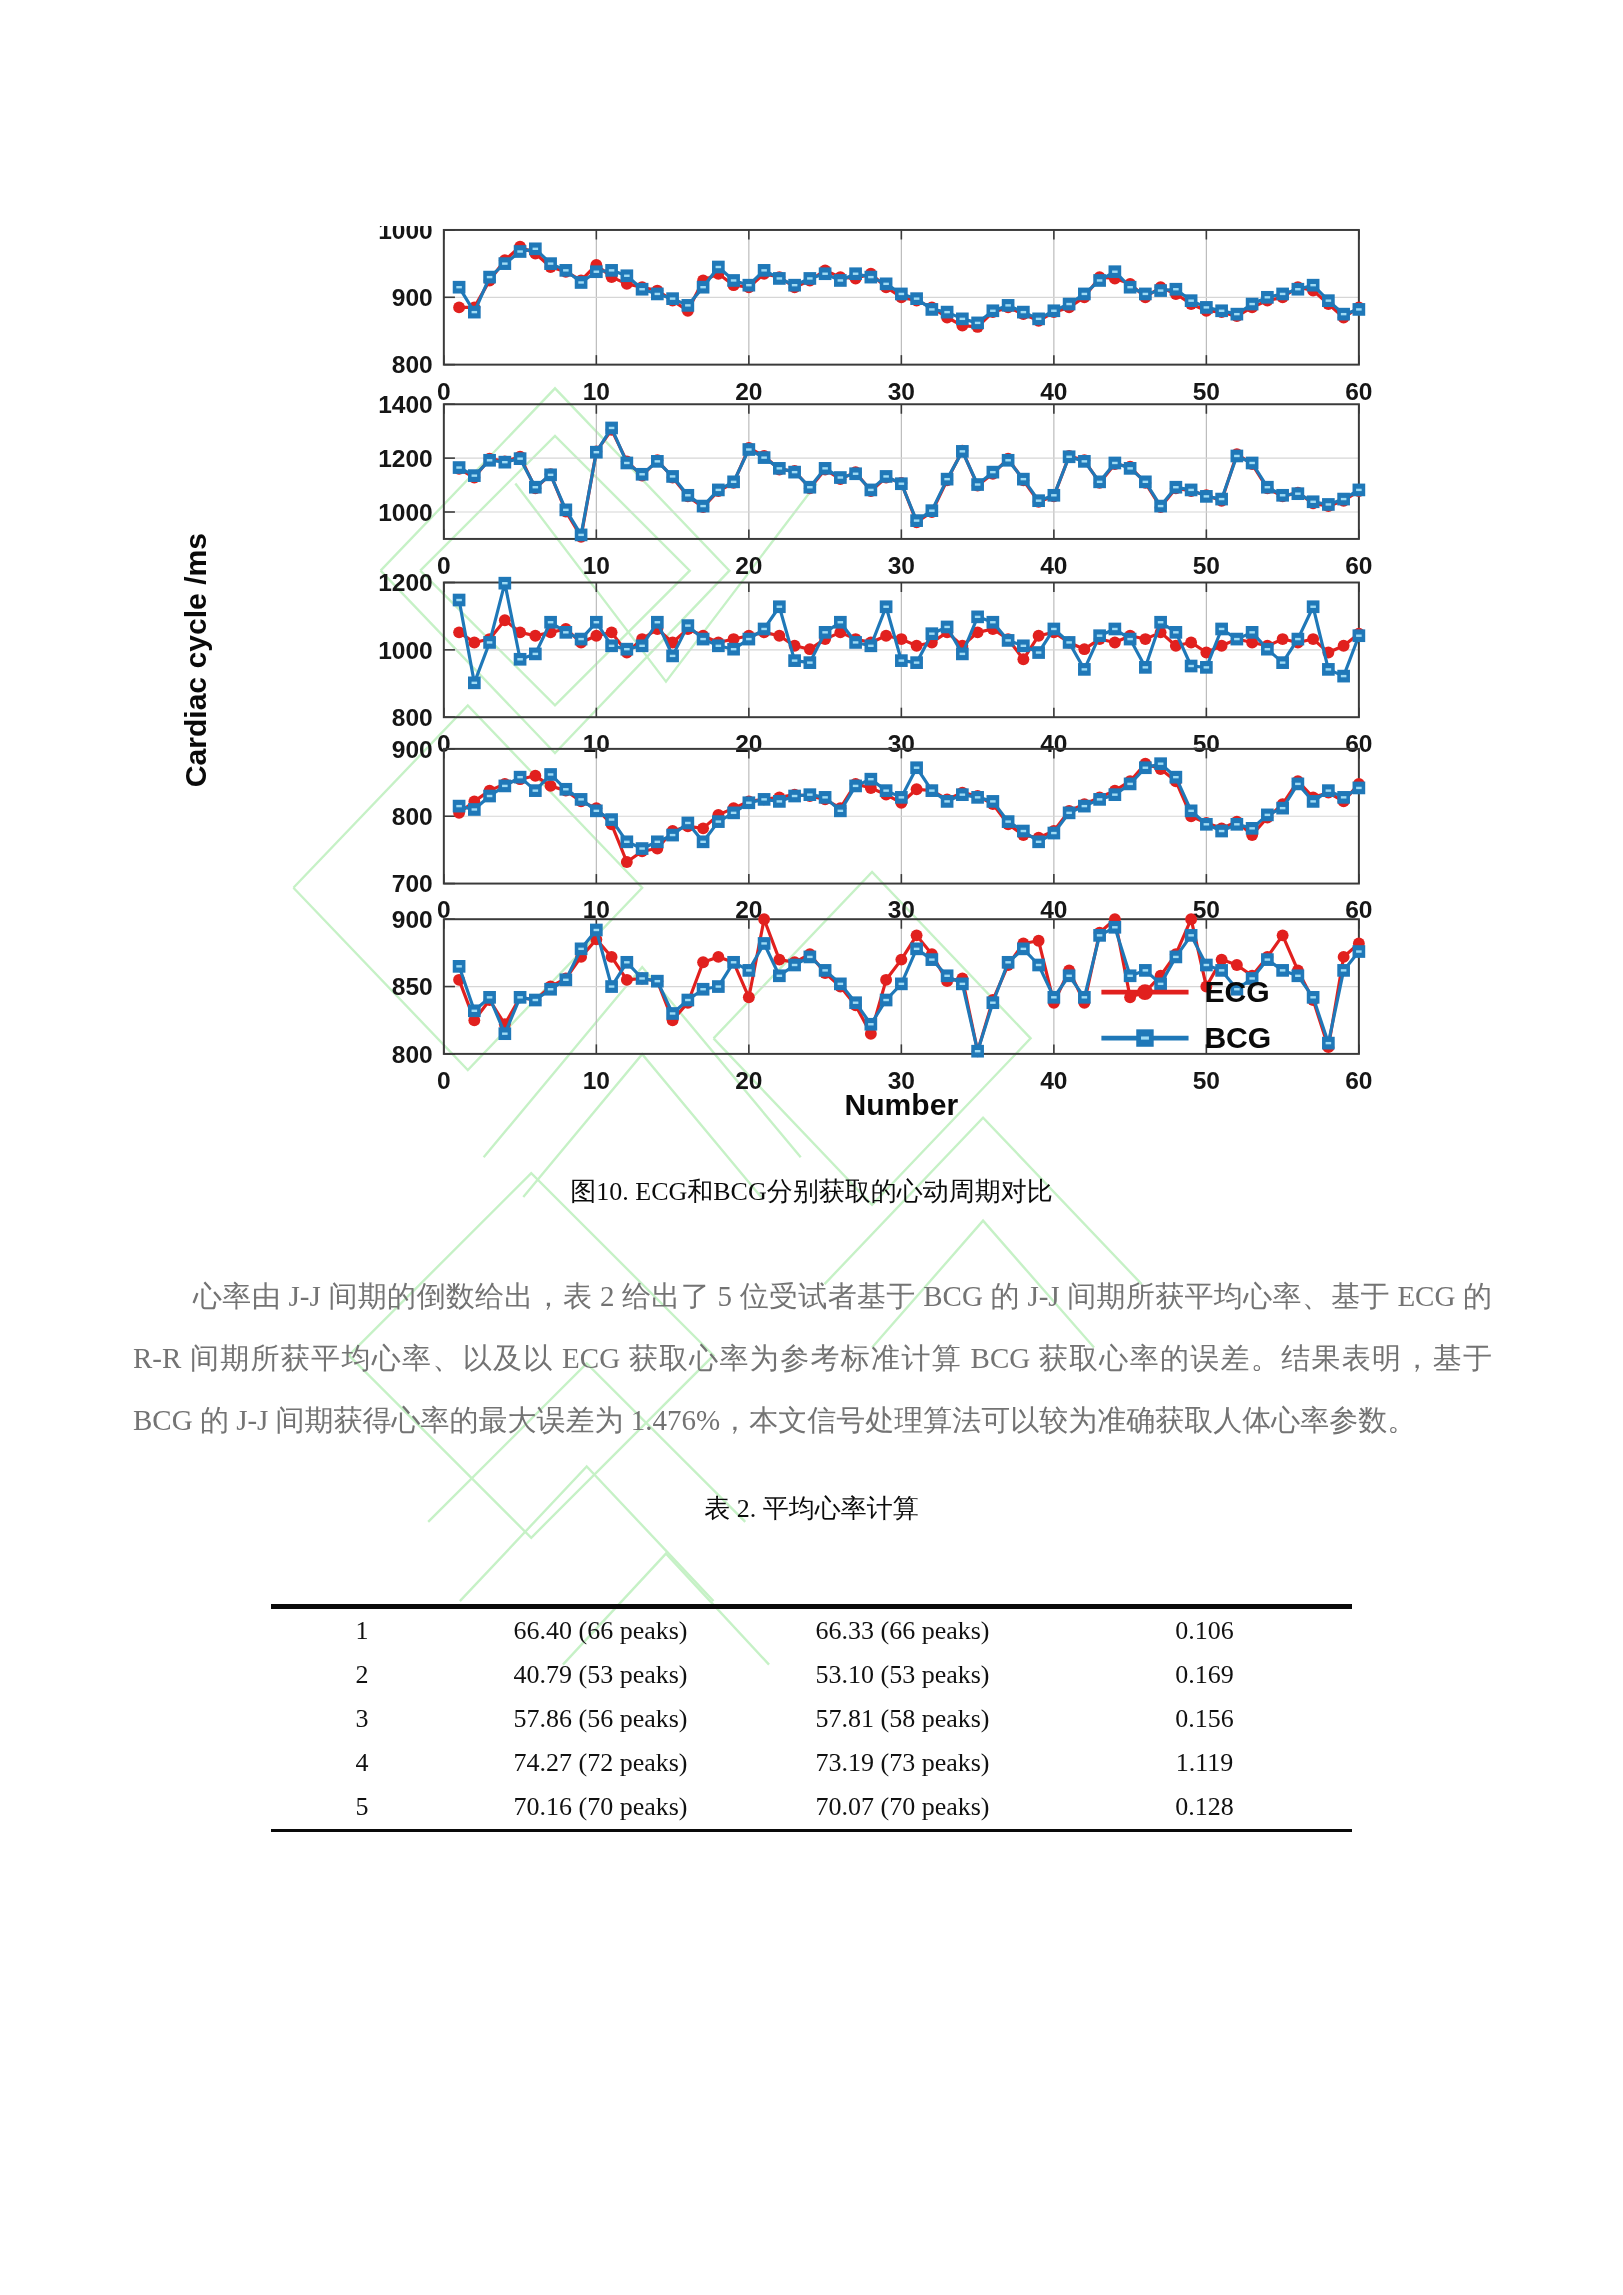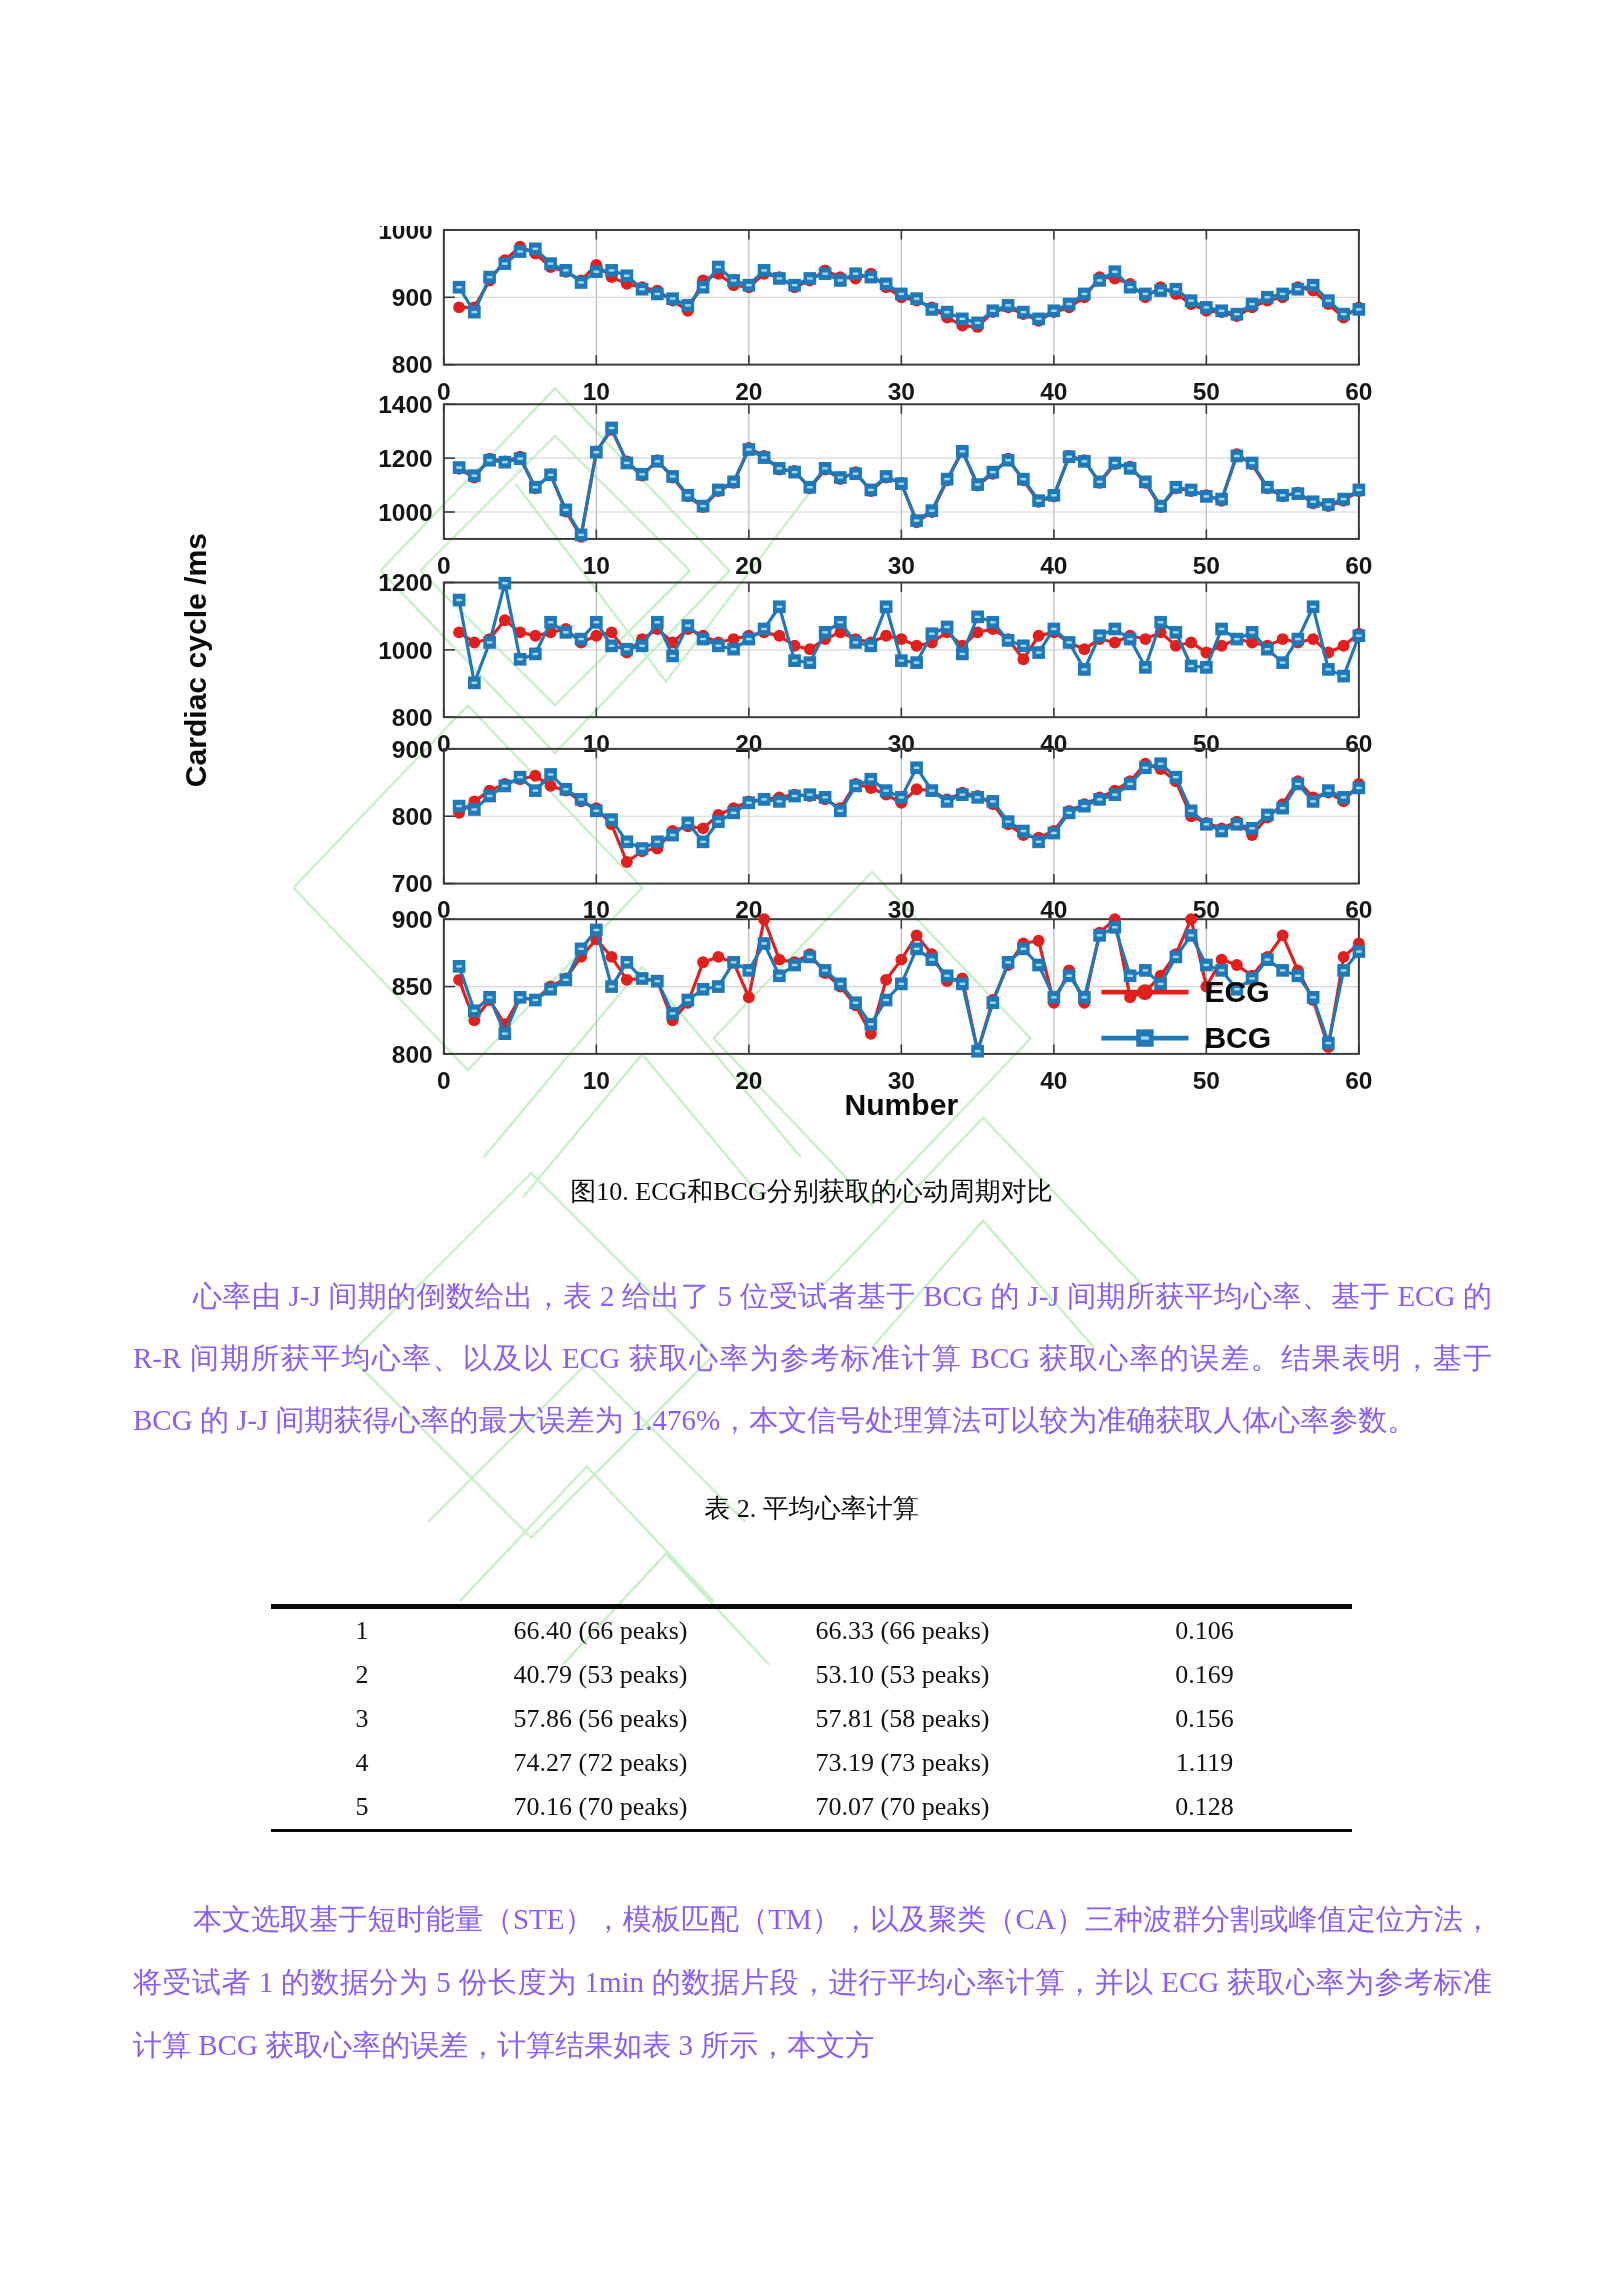--- a/index.html
+++ b/index.html
@@ -5,21 +5,21 @@
   html,body{margin:0;padding:0;background:#ffffff;}
   #page{position:relative;width:1623px;height:2295px;background:#ffffff;overflow:hidden;
         font-family:"Liberation Serif", serif;color:#111;}
   #watermark{position:absolute;left:222px;top:317px;z-index:0;opacity:.55;}
   #figure-wrap{position:absolute;left:182px;top:226px;width:1205px;height:919px;z-index:1;}
   .caption{position:absolute;left:0;width:1623px;text-align:center;font-size:26px;color:#0b0b0b;margin-top:10px;}
   #fig-caption-zh{top:1164px;}
   #fig-caption-en{top:1221px;}
   #tab-caption-zh{top:1481px;}
   #tab-caption-en{top:1563px;}
-  .para{position:absolute;left:133px;width:1359px;text-align:justify;font-size:29px;color:#8b5cf6;}
+  .para{position:absolute;left:133px;width:1359px;text-align:justify;font-size:29px;color:#737373;}
   #para1{top:1265px;line-height:62px;text-indent:60px;}
   #para2{top:1888px;line-height:63px;text-indent:60px;}
   #hr-table{position:absolute;left:271px;top:1604px;width:1081px;z-index:1;font-size:26px;}
   .t-rule{width:100%;background:#0a0a0a;}
   .t-rule.top{height:3.2px;}
   .t-rule.mid{height:1.6px;}
   .t-rule.bot{height:3.2px;}
   .t-row{display:flex;align-items:center;}
   .t-row.head{height:57px;}
   .t-row.body{height:44px;}
@@ -1182,16 +1182,15 @@
       </div>
       <div class="t-row body">
         <div class="t-cell c0">5</div>
         <div class="t-cell c1">70.16 (70 peaks)</div>
         <div class="t-cell c2">70.07 (70 peaks)</div>
         <div class="t-cell c3">0.128</div>
       </div>
       <div class="t-rule bot"></div>
     </div>
 
-  <div class="para" id="para2">本文选取基于短时能量（STE），模板匹配（TM），以及聚类（CA）三种波群分割或峰值定位方法，将受试者 1 的数据分为 5 份长度为 1min 的数据片段，进行平均心率计算，并以 ECG 获取心率为参考标准计算 BCG 获取心率的误差，计算结果如表 3 所示，本文方</div>
 
 </div>
 
 
 </body></html>

